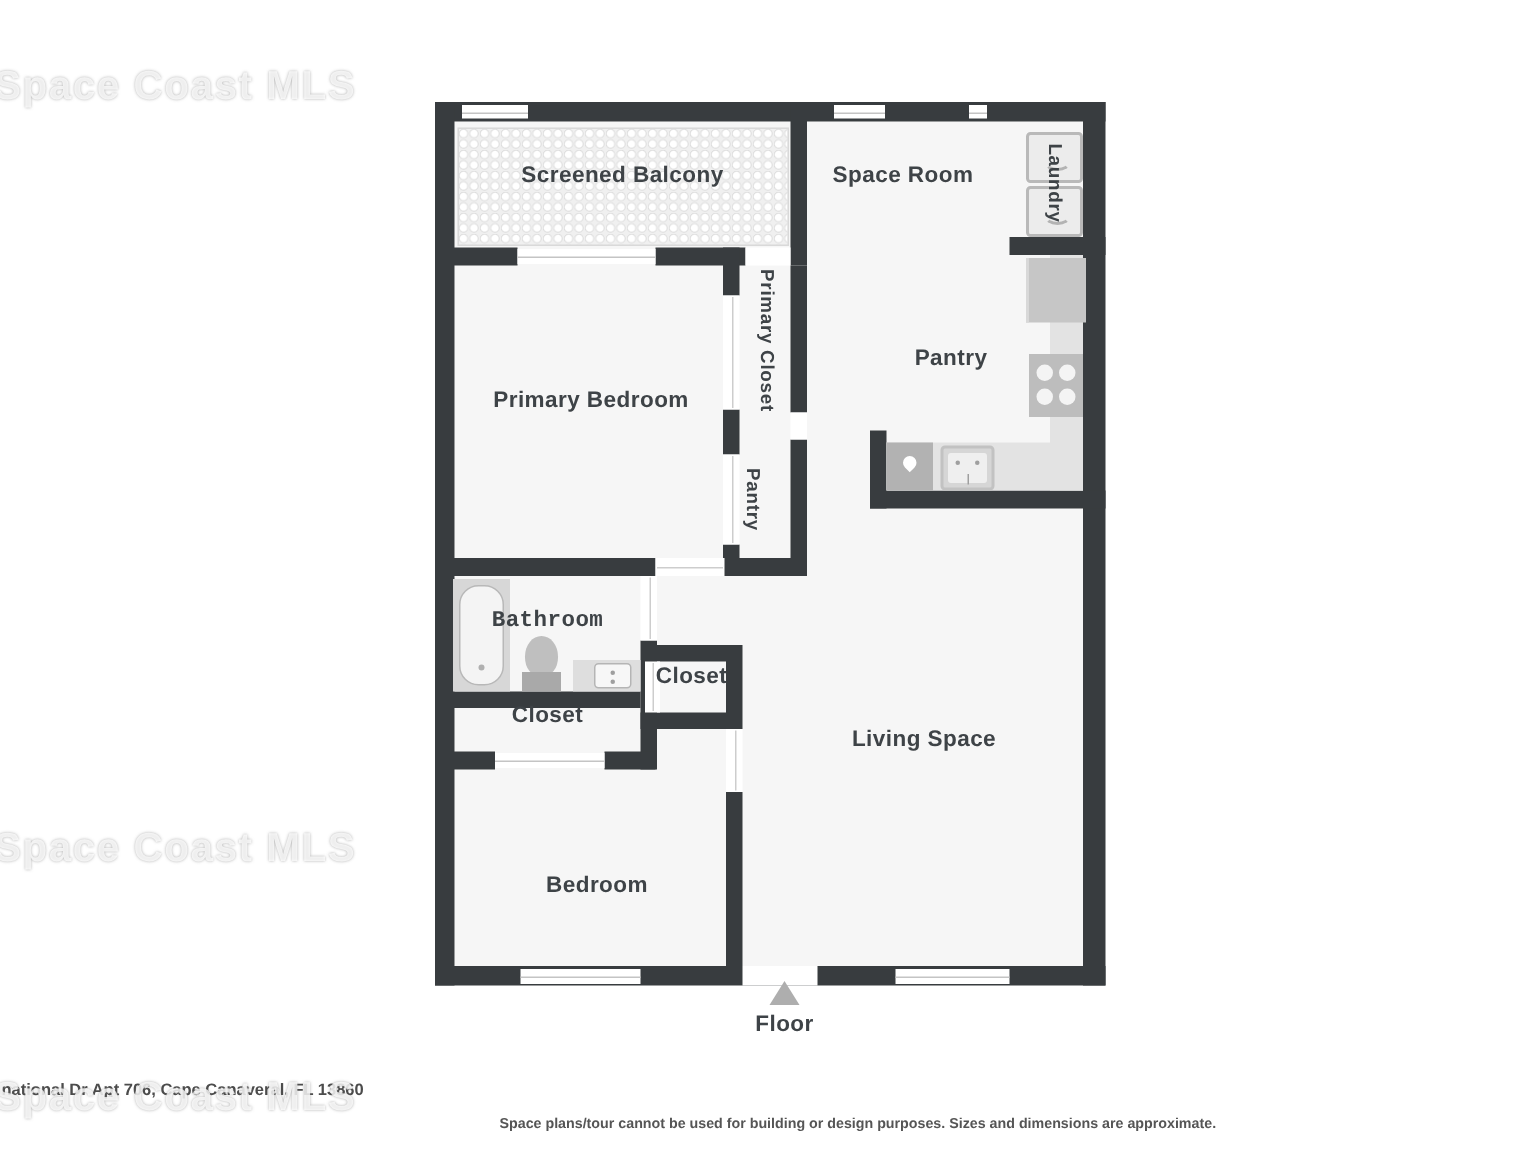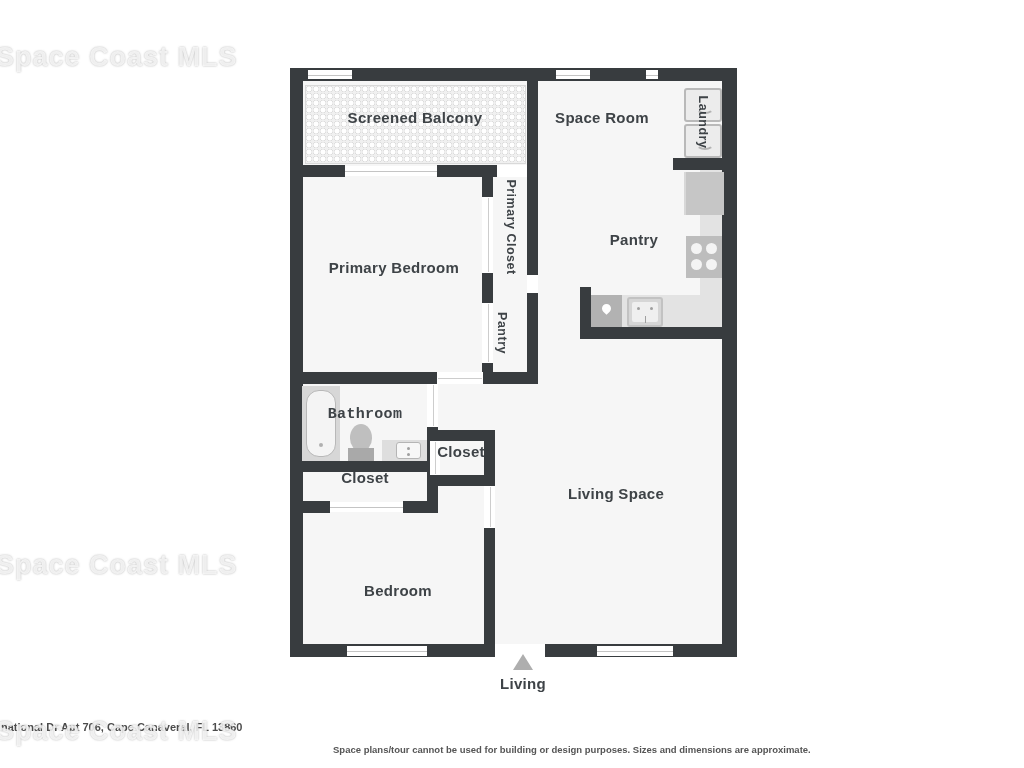--- a/index.html
+++ b/index.html
@@ -176,16 +176,16 @@
     <div class="lbl lbl-sm lbl-v" style="left:413px;top:54px;">Laundry</div>
     <div class="lbl lbl-sm lbl-v" style="left:221px;top:159px;">Primary Closet</div>
     <div class="lbl" style="left:104px;top:199px;">Primary Bedroom</div>
     <div class="lbl" style="left:344px;top:171px;">Pantry</div>
     <div class="lbl lbl-sm lbl-v" style="left:212px;top:265px;">Pantry</div>
     <div class="lbl" style="left:75px;top:346px;font-family:Liberation Mono, monospace;">Bathroom</div>
     <div class="lbl" style="left:171px;top:383px;">Closet</div>
     <div class="lbl" style="left:75px;top:409px;">Closet</div>
     <div class="lbl" style="left:326px;top:425px;">Living Space</div>
     <div class="lbl" style="left:108px;top:496px;margin-top:26px;">Bedroom</div>
-    <div class="lbl" style="left:233px;top:615px;">Living</div>
+    <div class="lbl" style="left:233px;top:615px;">Floor</div>
 
   </div>
 </div>
 
 </body></html>

